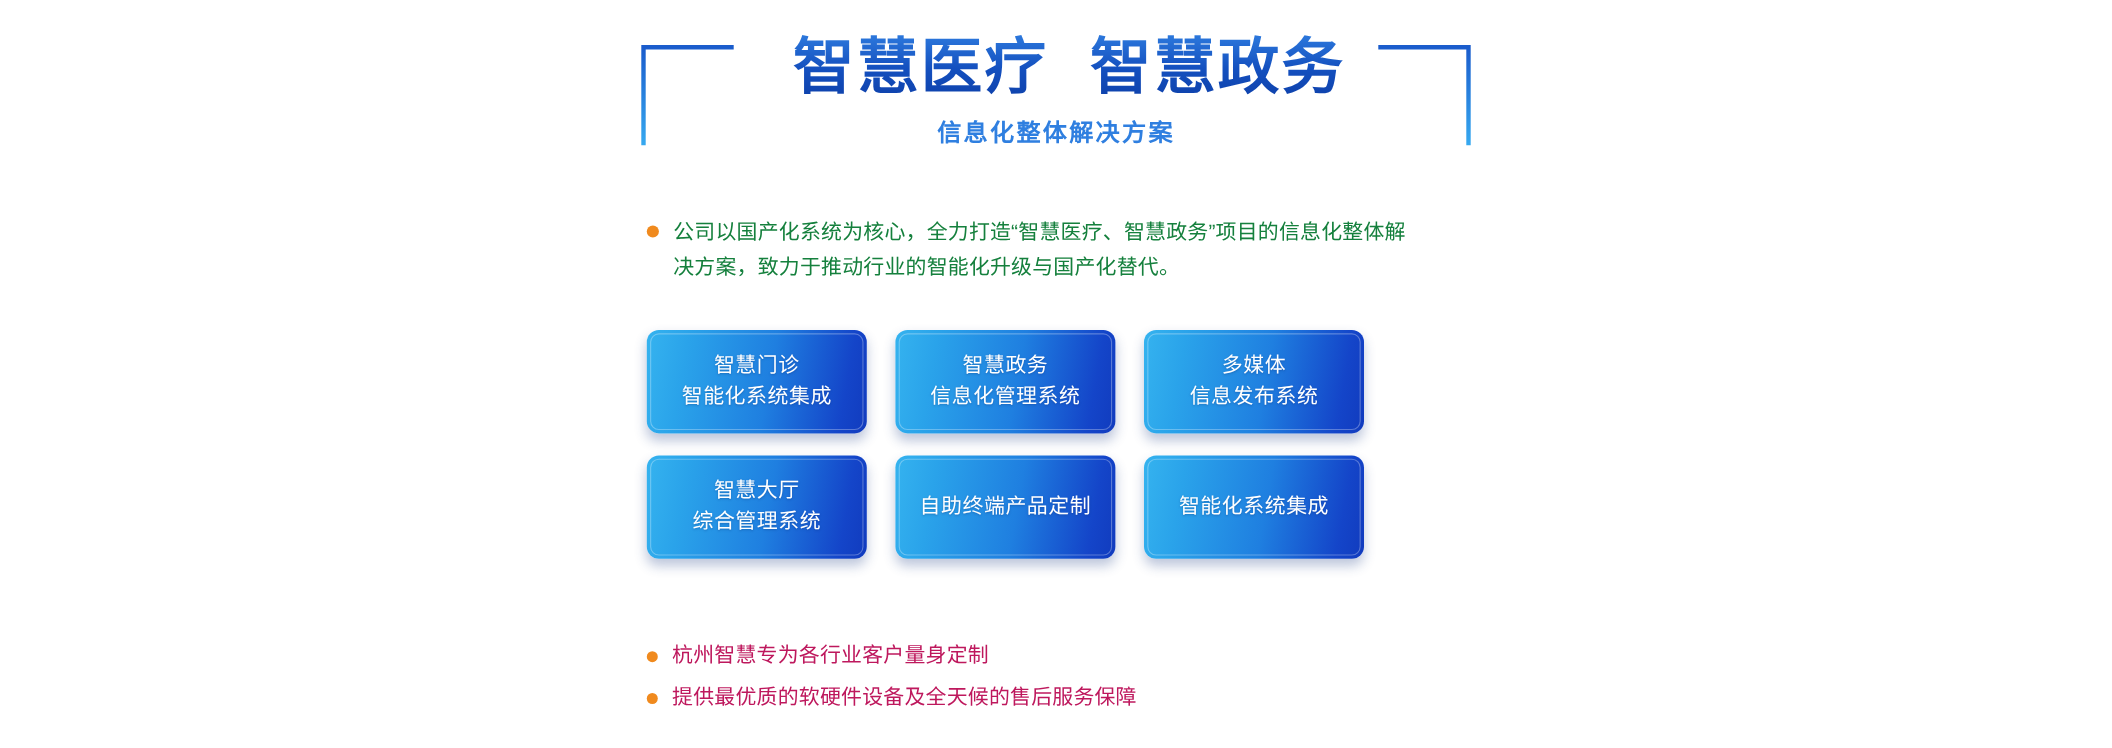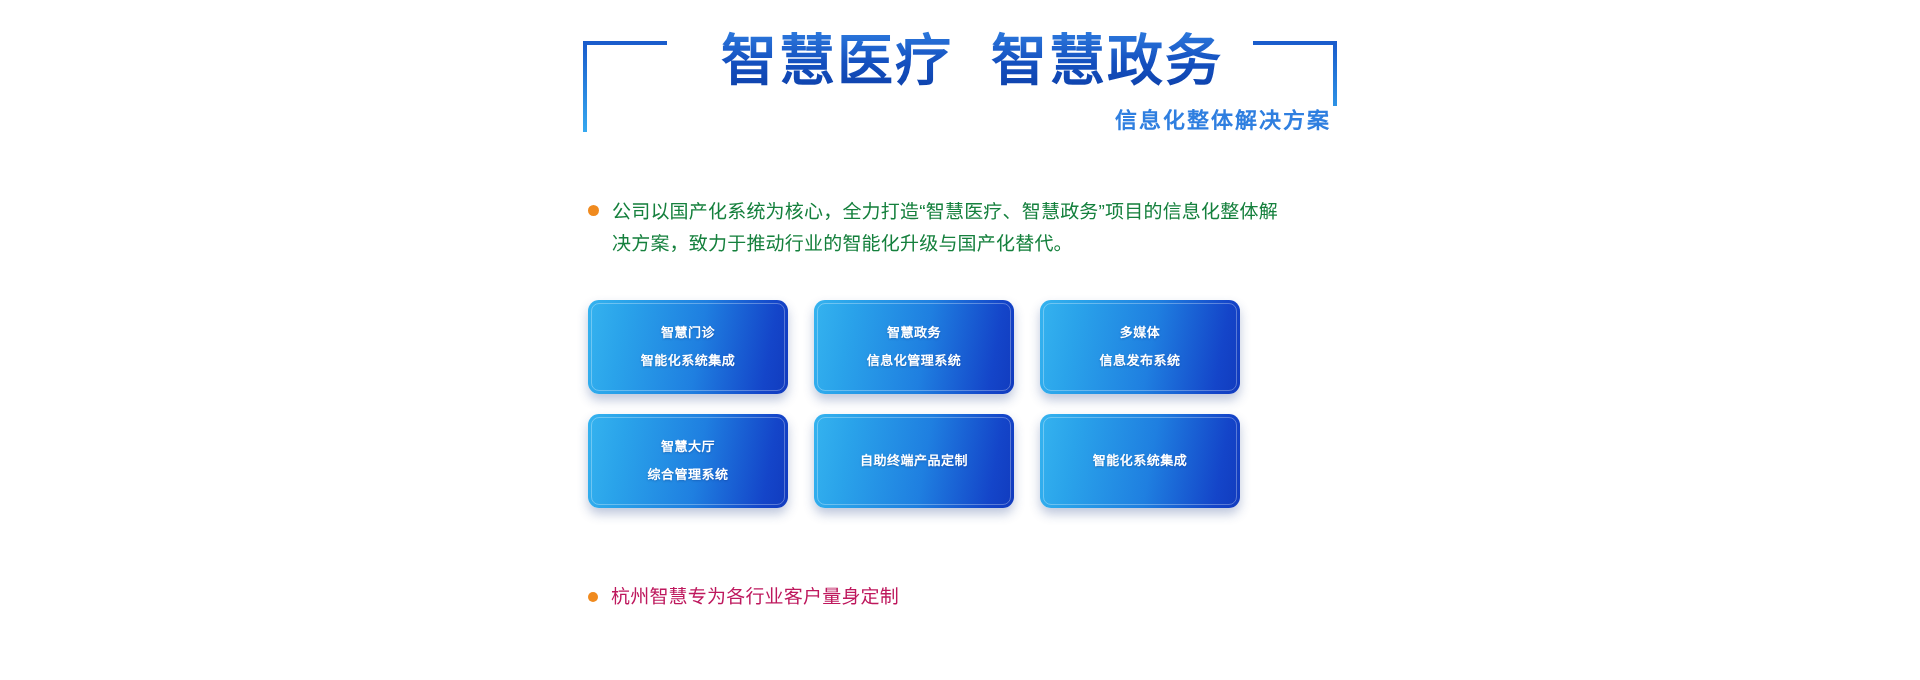--- a/index.html
+++ b/index.html
@@ -63,21 +63,21 @@
   .title-main .gap {
     display: inline-block;
     width: 38px;
   }
 
   .title-sub {
     position: absolute;
     left: 0;
     top: 78px;
     width: 770px;
-    text-align: right;
+    text-align: center;
     font-size: 22px;
     line-height: 30px;
     font-weight: 600;
     letter-spacing: 2px;
     color: #2f7fe0;
     white-space: nowrap;
   }
   .title-sub span {
     display: inline-block;
     background: #ffffff;
@@ -141,23 +141,23 @@
     position: absolute;
     inset: 3px;
     border-radius: 8px;
     border: 1px solid rgba(255,255,255,0.30);
     pointer-events: none;
   }
   .card-label {
     position: relative;
     z-index: 2;
     color: #ffffff;
-    font-size: 13px;
+    font-size: 19px;
     line-height: 28px;
-    font-weight: 700;
+    font-weight: 400;
     letter-spacing: 0.5px;
     padding: 0 8px;
     text-shadow: 0 1px 2px rgba(10, 40, 110, 0.35);
   }
   .card-label .l2 { display: block; }
 
   
   .footer-bullets {
     position: absolute;
     left: 588px;
@@ -278,15 +278,19 @@
       </div>
     </div>
 
   </div>
 
   <div class="footer-bullets">
     <div class="fb-row">
       <span class="dot"></span>
       <span class="fb-text">杭州智慧专为各行业客户量身定制</span>
     </div>
+    <div class="fb-row">
+      <span class="dot"></span>
+      <span class="fb-text">提供最优质的软硬件设备及全天候的售后服务保障</span>
+    </div>
   </div>
 
 </div>
 
 </body></html>

